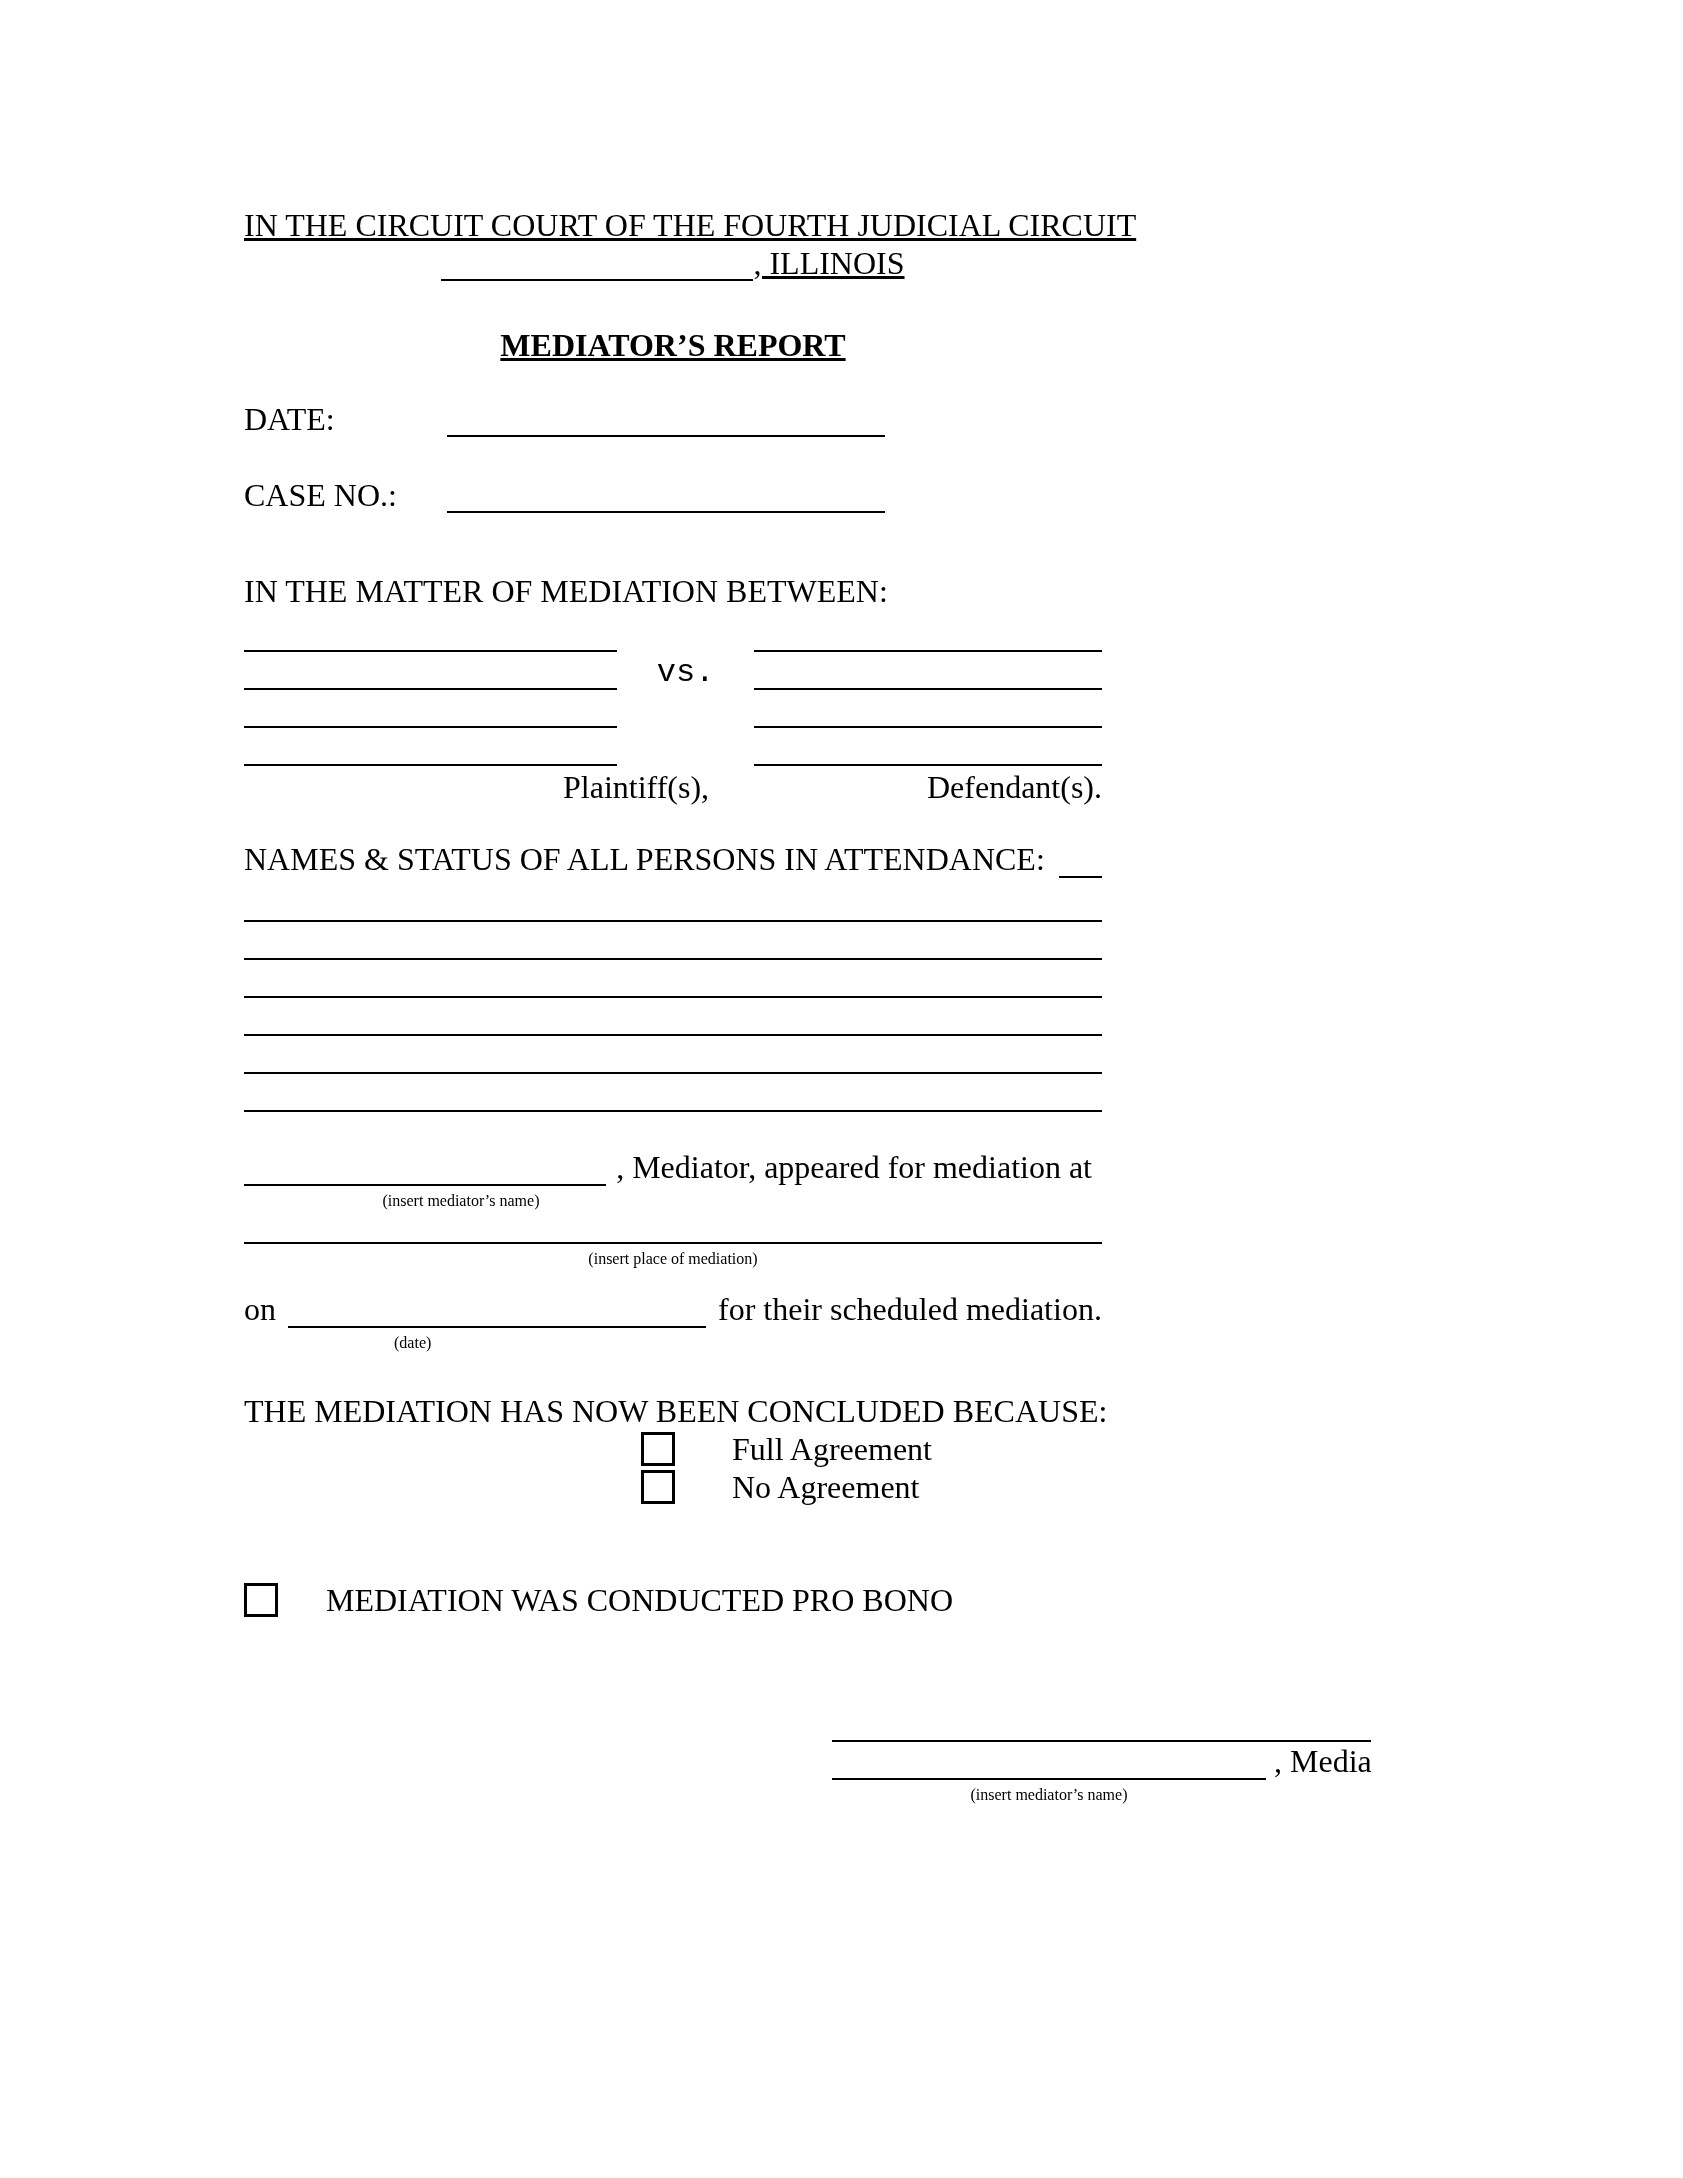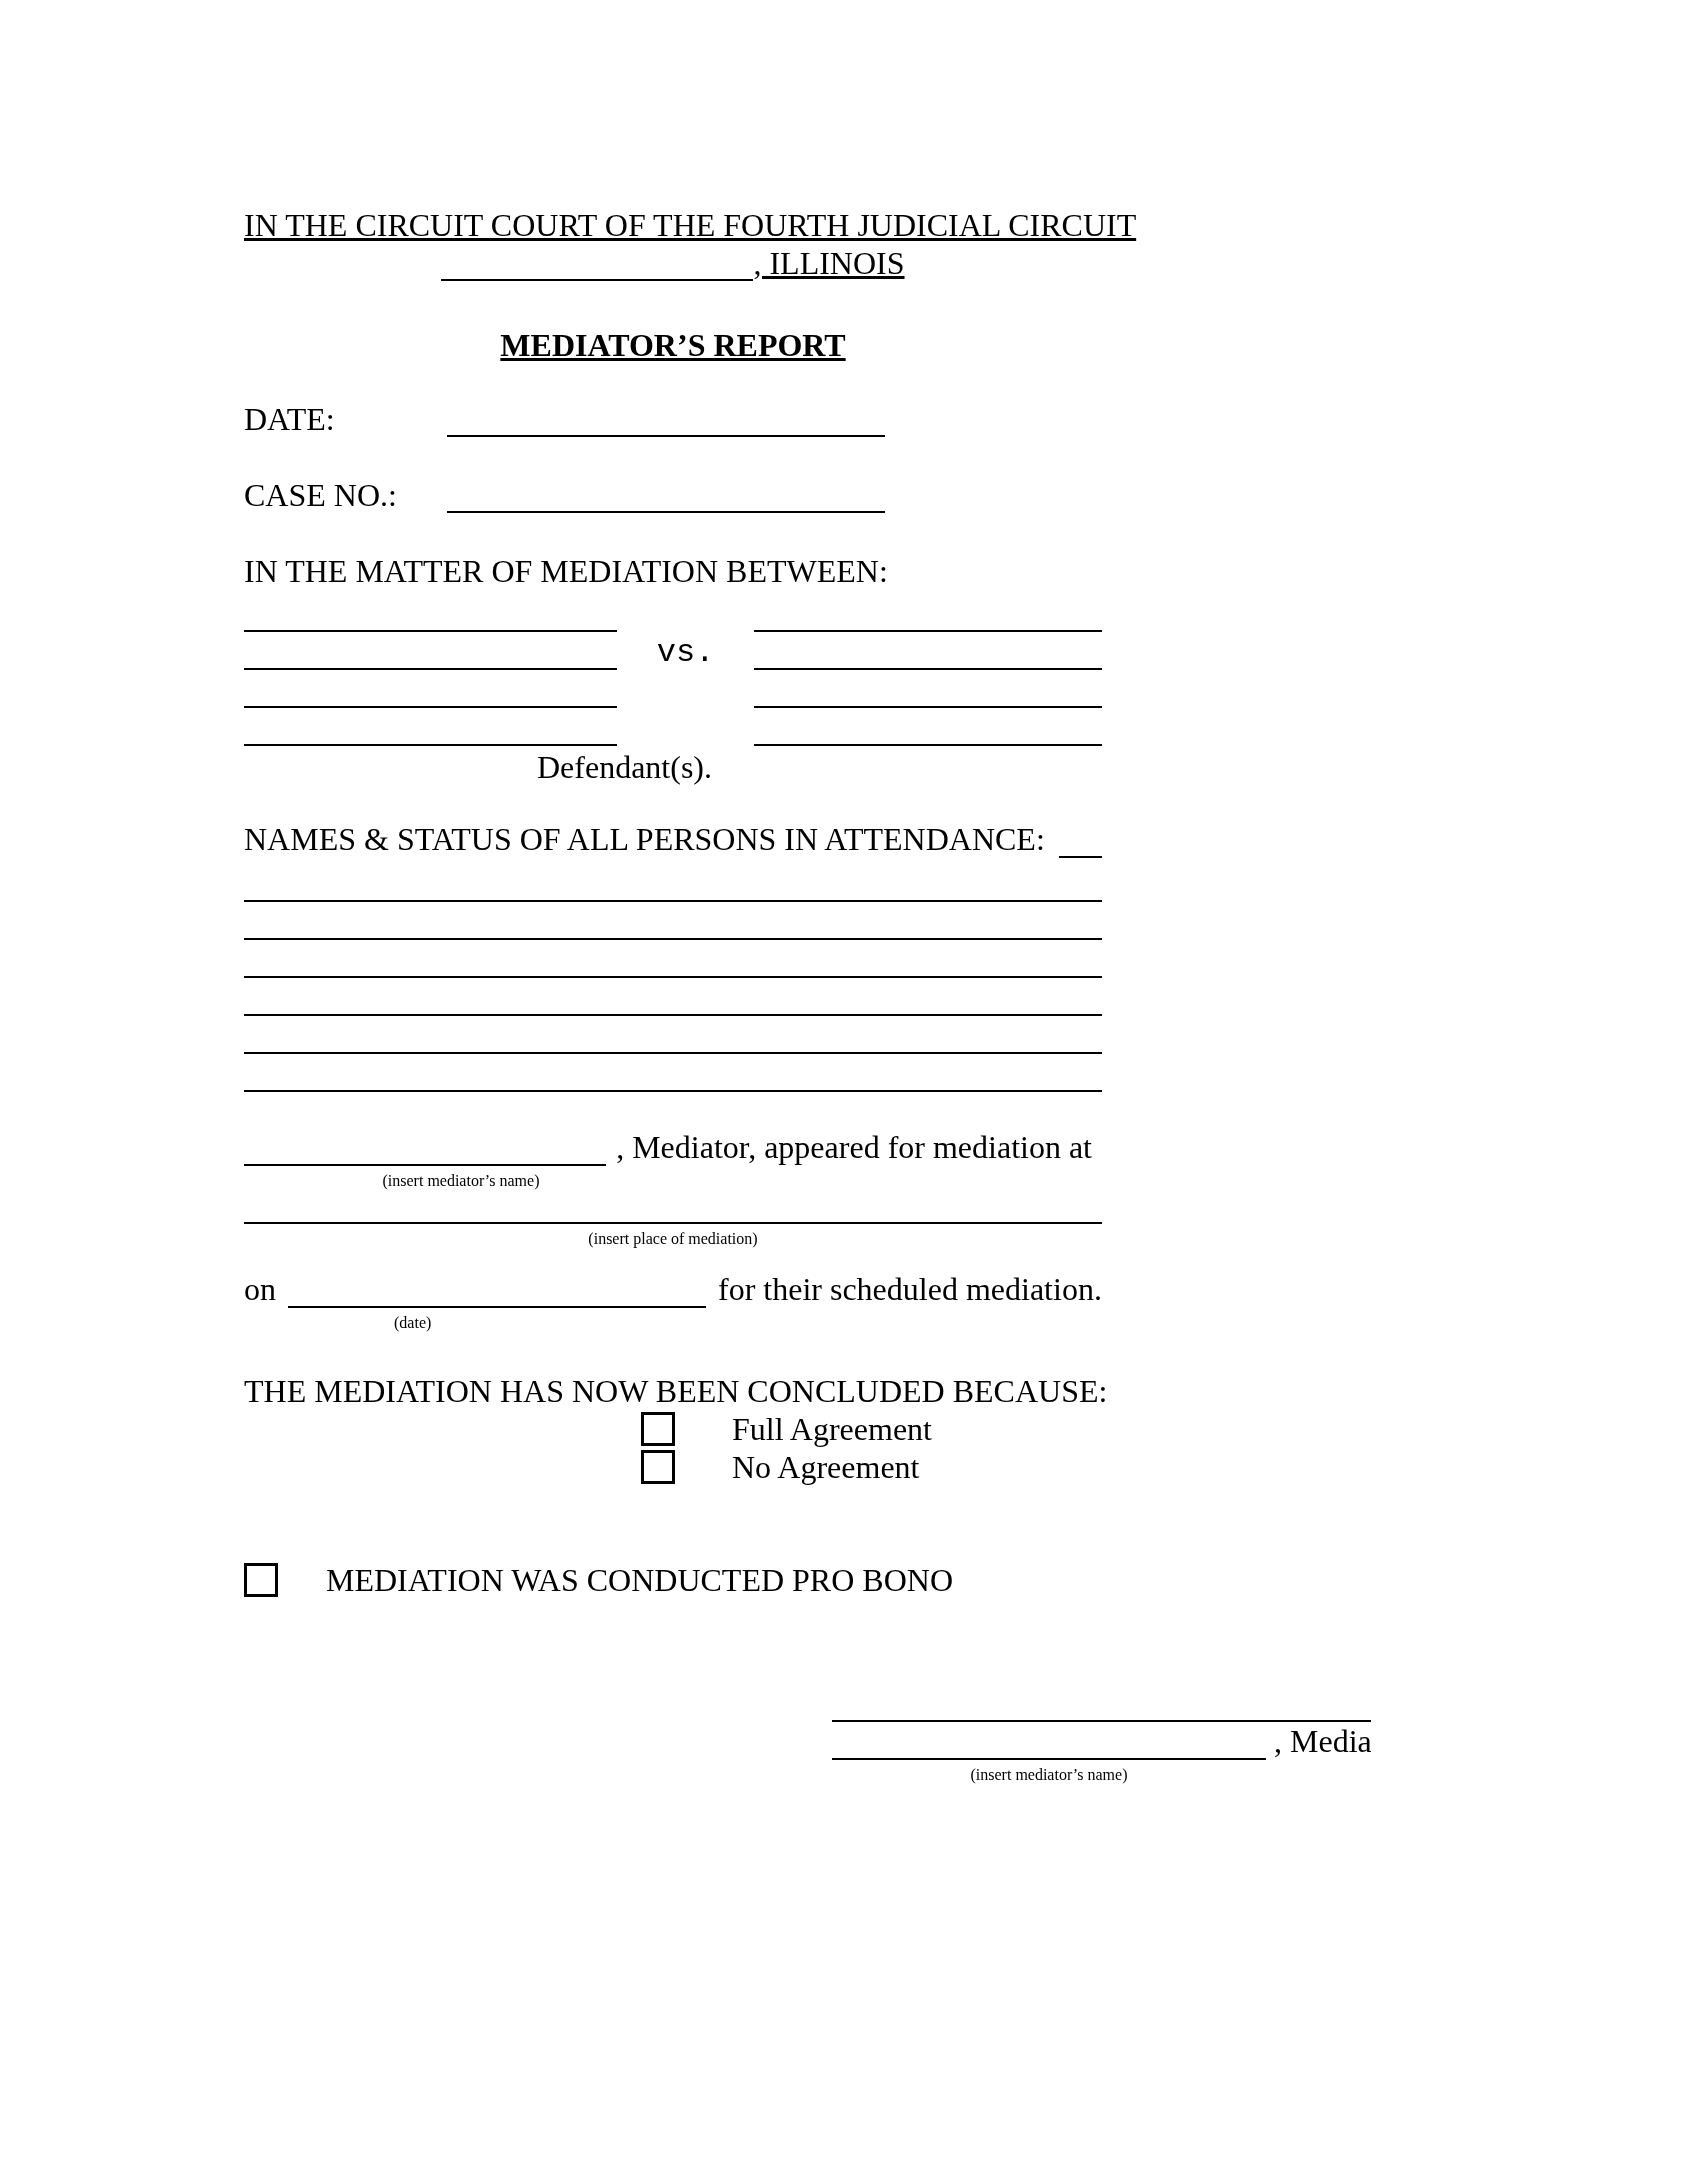--- a/index.html
+++ b/index.html
@@ -24,21 +24,21 @@
     height:28px;
     vertical-align:-7px;
   }
   .county-blank { width:312px; }
   .w440 { width:438px; }
   .lbl-fixed { display:inline-block; width:203px; }
 
   .row { white-space:nowrap; }
   .date-row { margin-top:36px; }
   .case-row { margin-top:38px; }
-  .matter-heading { margin-top:38px;font-family:Liberation Serif, serif; }
+  .matter-heading { margin-top:58px;font-family:Liberation Serif, serif; }
 
   .cols { display:flex; justify-content:space-between; margin-top:4px;font-family:Liberation Mono, monospace; }
   .colL { width:502px; }
   .colR { width:468px; }
   .mid  { width:185px; text-align:center; padding-top:40px; }
   .blankline { height:38px; border-bottom:2px solid #000; }
 
   .party-labels { display:flex; justify-content:space-between; margin-top:2px; }
   .party-left  { width:554px; text-align:right; }
   .party-right { width:468px; text-align:right; }
@@ -119,20 +119,21 @@
     </div>
     <div class="colR">
       <div class="blankline"></div>
       <div class="blankline"></div>
       <div class="blankline"></div>
       <div class="blankline"></div>
     </div>
   </div>
 
   <div class="party-labels">
+    <div class="party-left">Plaintiff(s),</div>
     <div class="party-right">Defendant(s).</div>
   </div>
 
   <div class="att-row">
     <span class="txt">NAMES &amp; STATUS OF ALL PERSONS IN ATTENDANCE:</span>
     <span class="att-blank"></span>
   </div>
 
   <div class="lines">
     <div class="fullline"></div>

